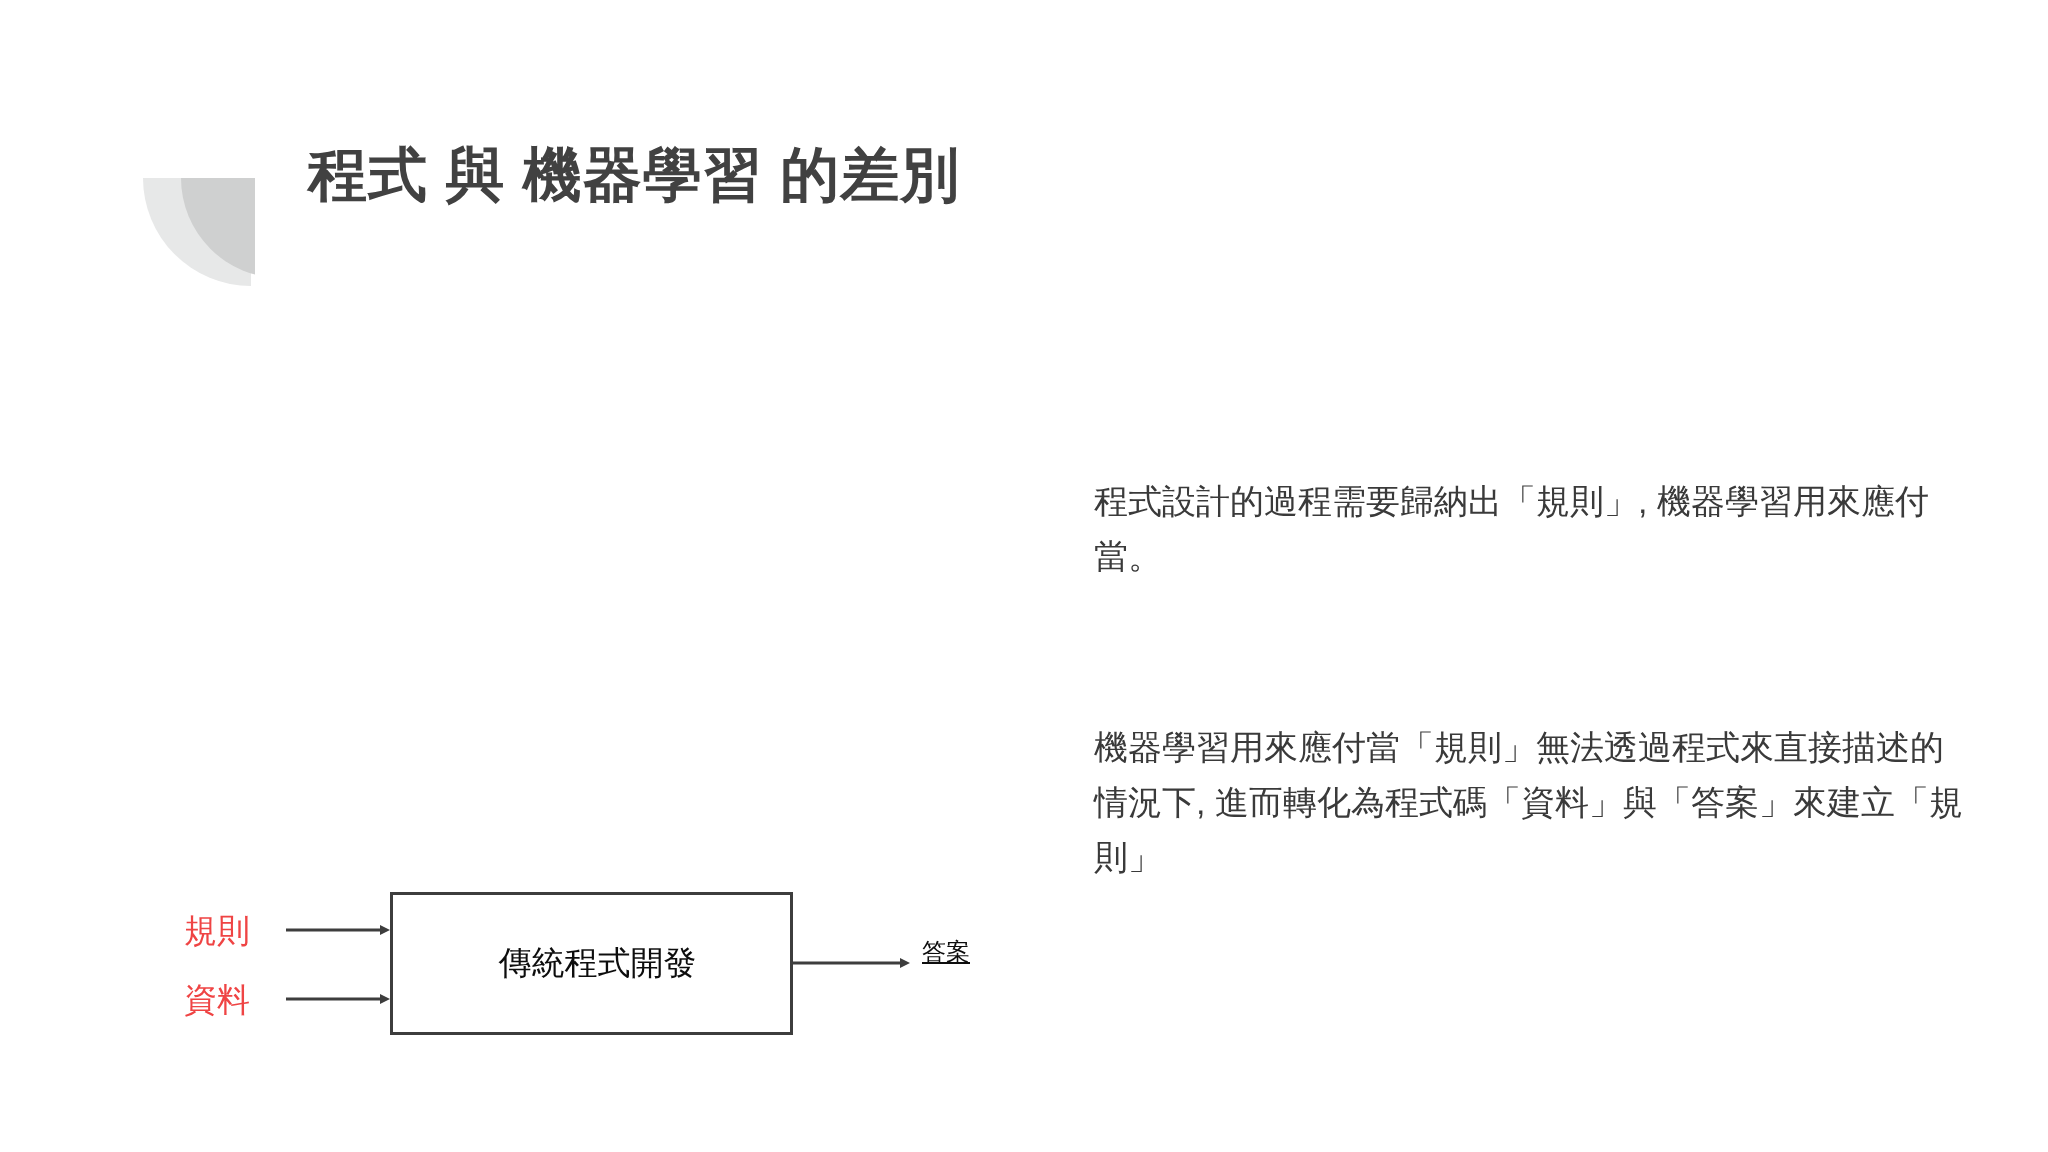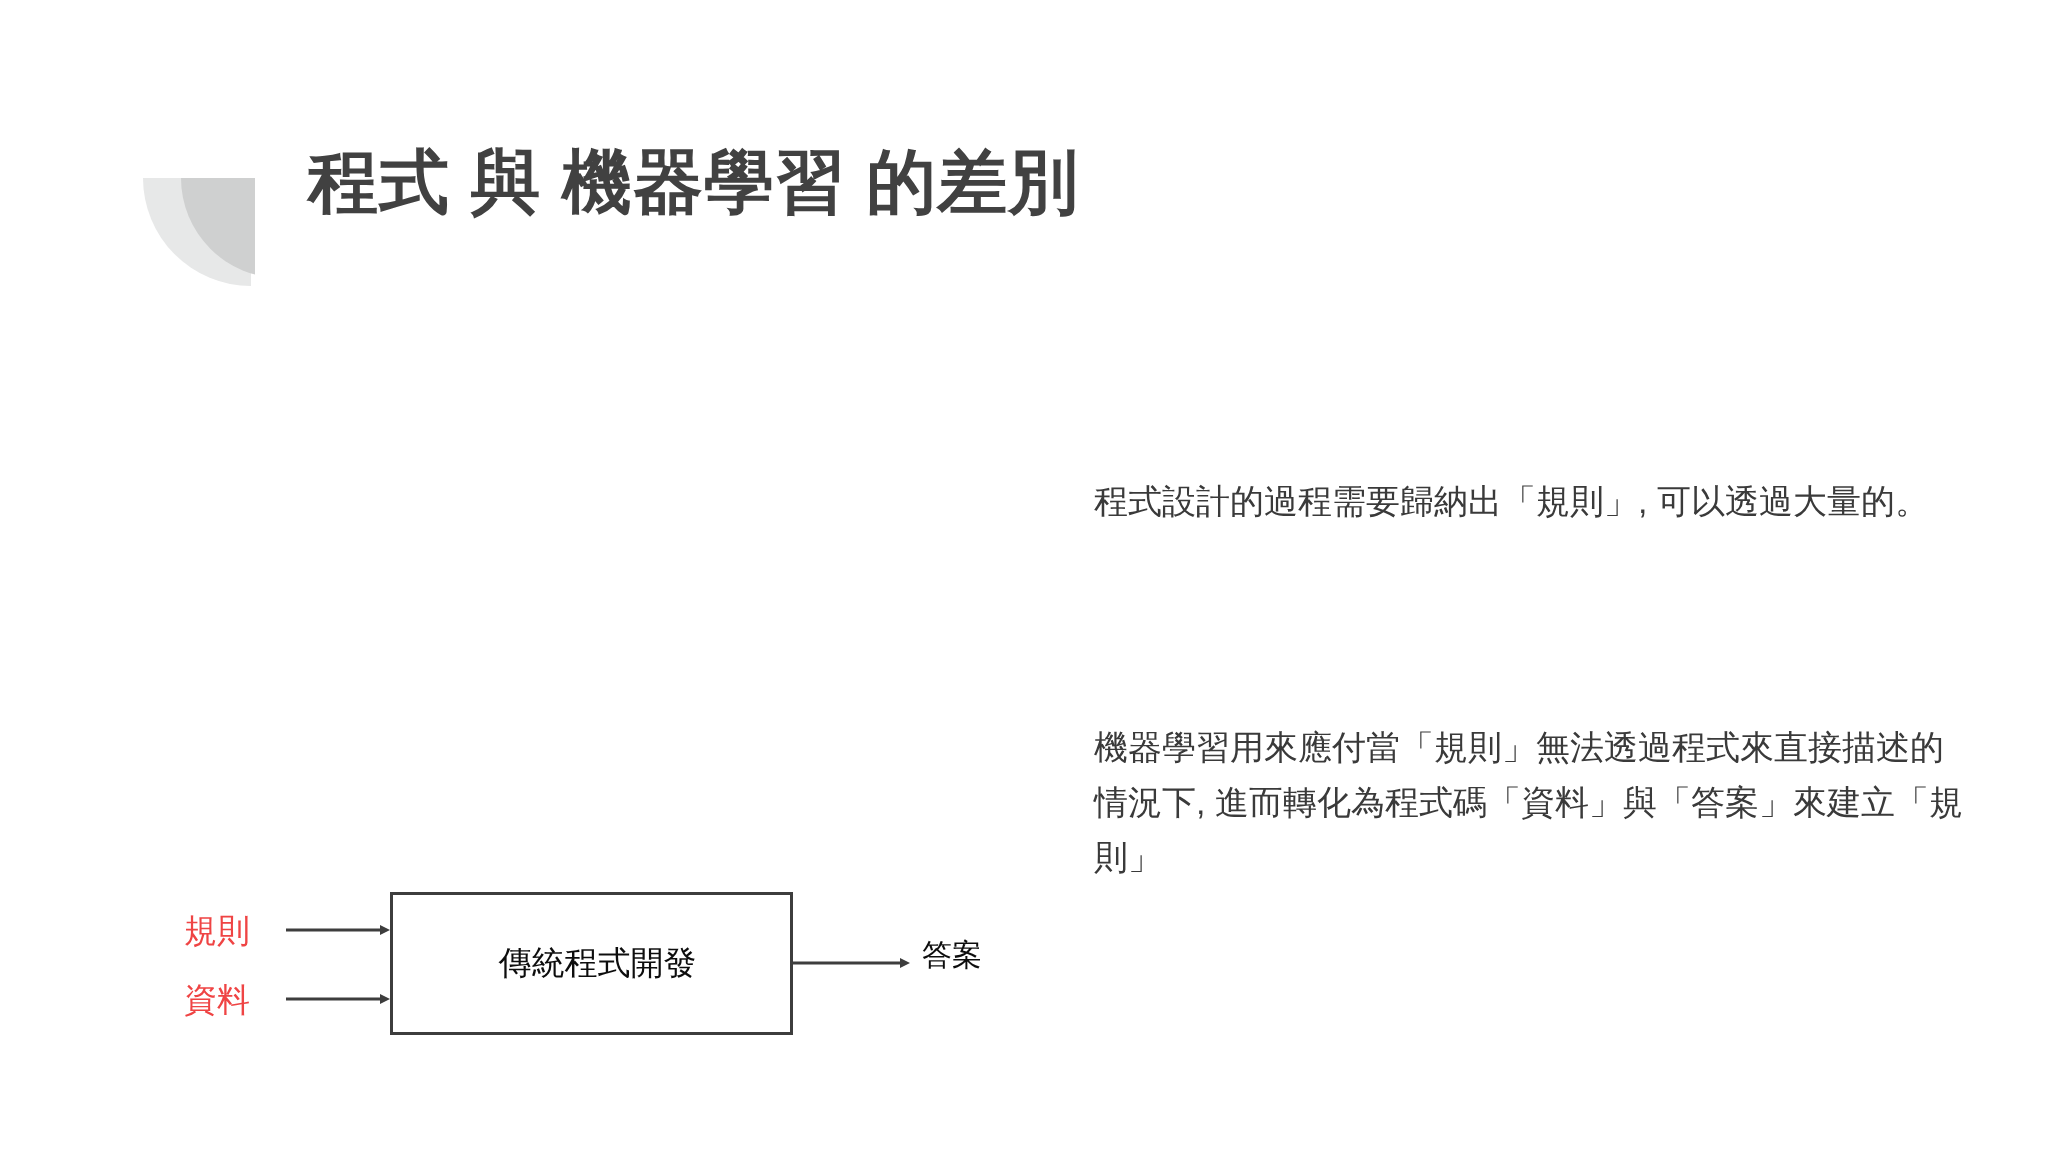--- a/index.html
+++ b/index.html
@@ -42,21 +42,21 @@
     height: 100px;
     background: #cfd0d0;
     border-bottom-left-radius: 100px;
   }
 
   
   #page-title {
     position: absolute;
     left: 308px;
     top: 140px;
-    font-size: 70px;
+    font-size: 59px;
     font-weight: bold;
     color: #414141;
     letter-spacing: 1px;
     line-height: 1.2;
     white-space: nowrap;
   }
 
   
   .diagram {
     position: absolute;
@@ -111,24 +111,25 @@
 
   .box-label {
     font-size: 33px;
     color: #0d0d0d;
     line-height: 1.35;
     white-space: pre-line;
   }
 
   .output-label {
     position: absolute;
-    font-size: 30px;
+    font-size: 24px;
     color: #0d0d0d;
     line-height: 1;
     white-space: nowrap;
+    text-decoration: underline;
   }
   #output-traditional { left: 922px; top: 500px; }
 
   
   .description {
     position: absolute;
     left: 1094px;
     width: 875px;
     font-size: 34px;
     line-height: 1.62;
@@ -186,15 +187,15 @@
 
   
 
   
 
   
 
   
 </div>
 
-<div class="description" id="description-traditional">程式設計的過程需要歸納出「規則」, 可以透過大量的。</div>
+<div class="description" id="description-traditional">程式設計的過程需要歸納出「規則」, 機器學習用來應付當。</div>
 
 <div class="description" id="description-ml">機器學習用來應付當「規則」無法透過程式來直接描述的情況下, 進而轉化為程式碼「資料」與「答案」來建立「規則」</div>
 
 </body></html>

